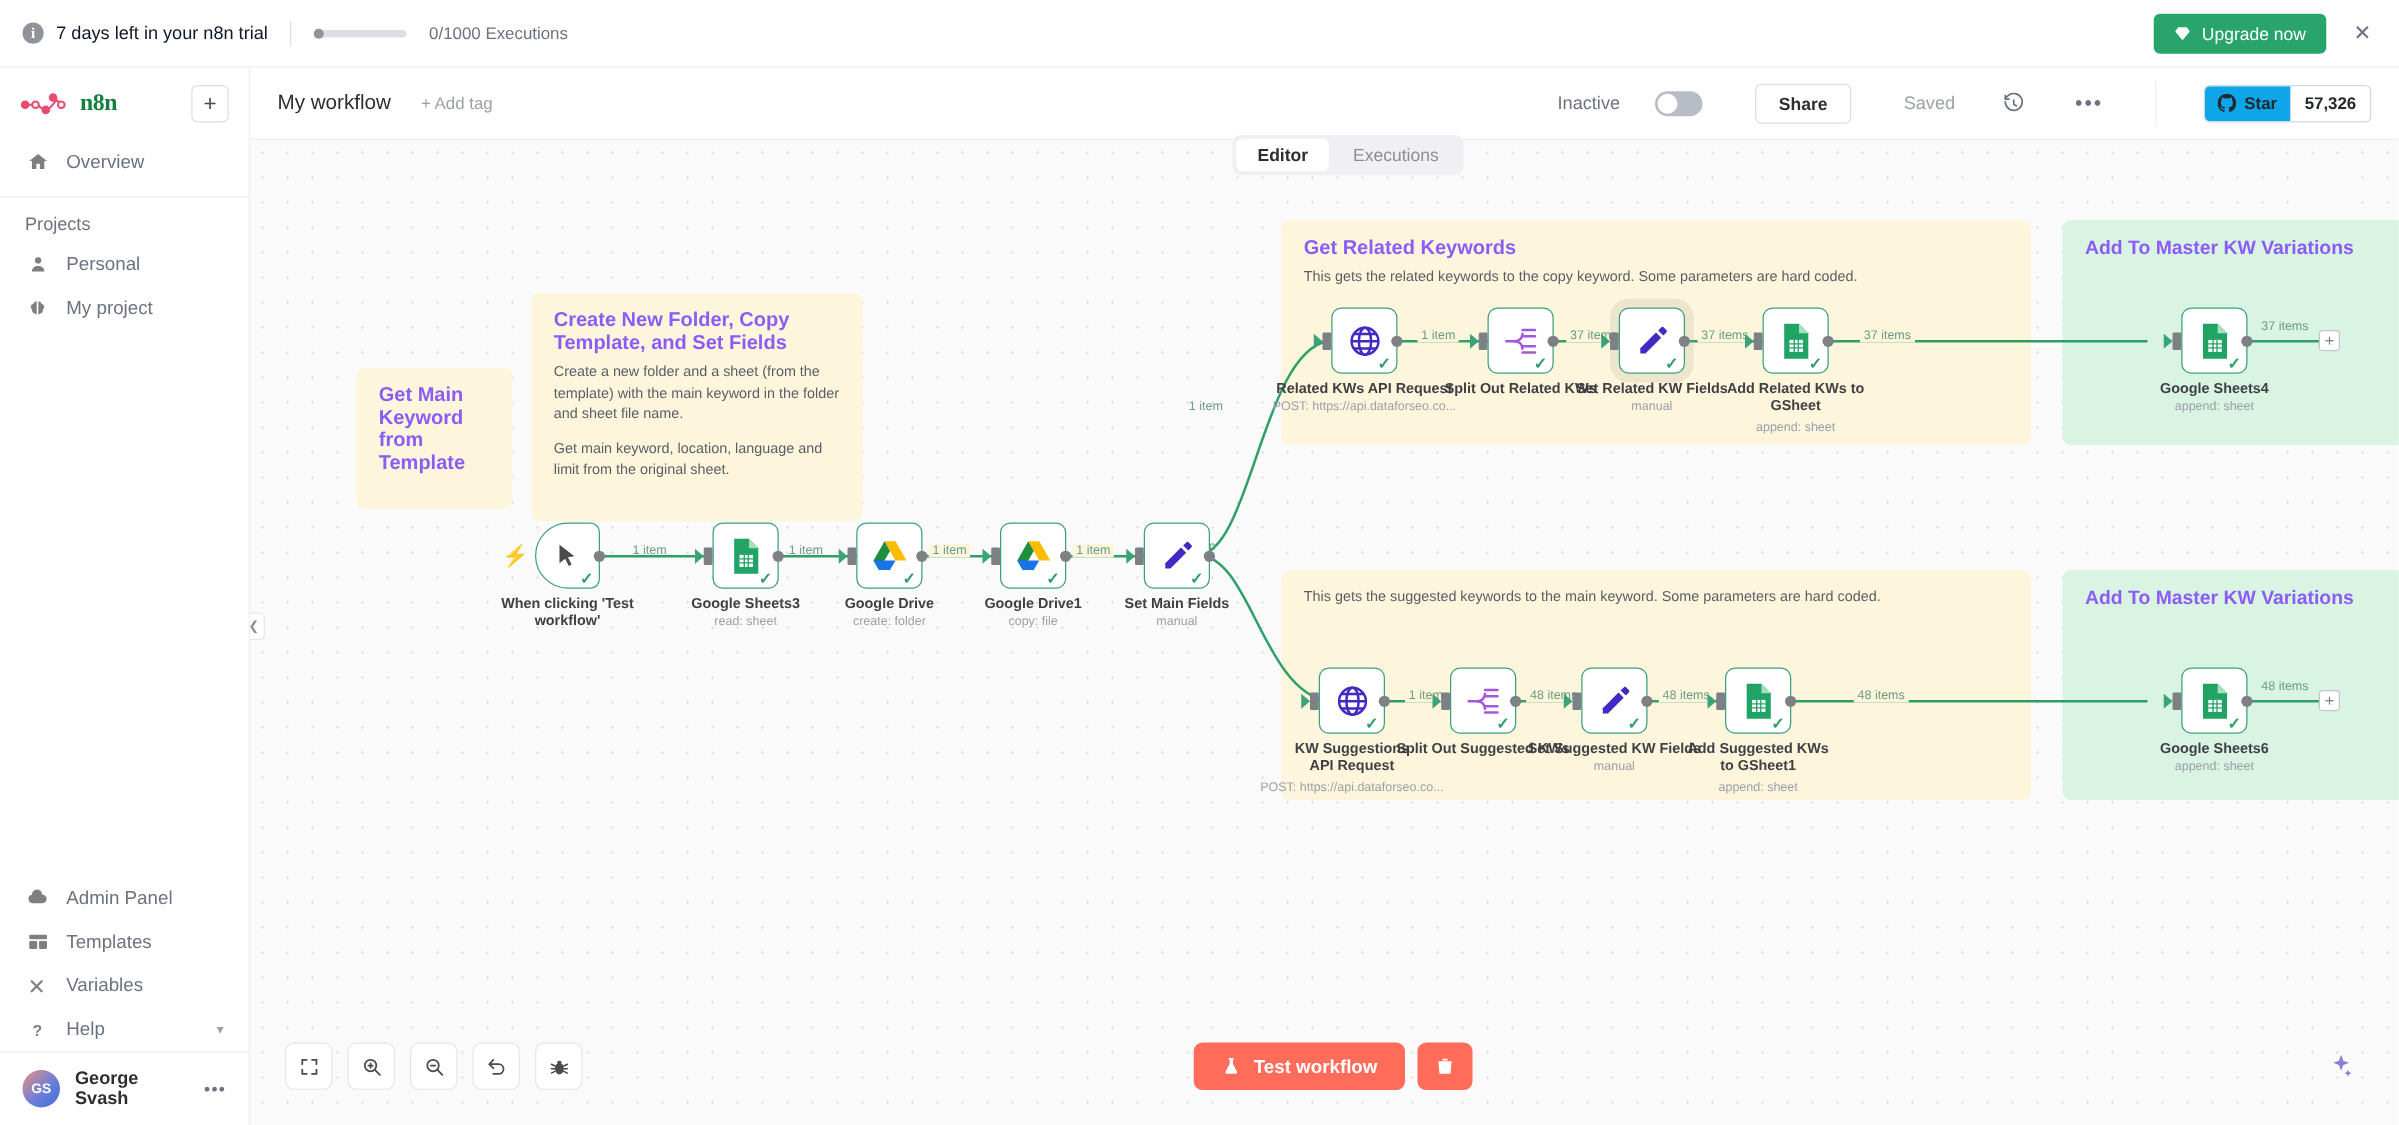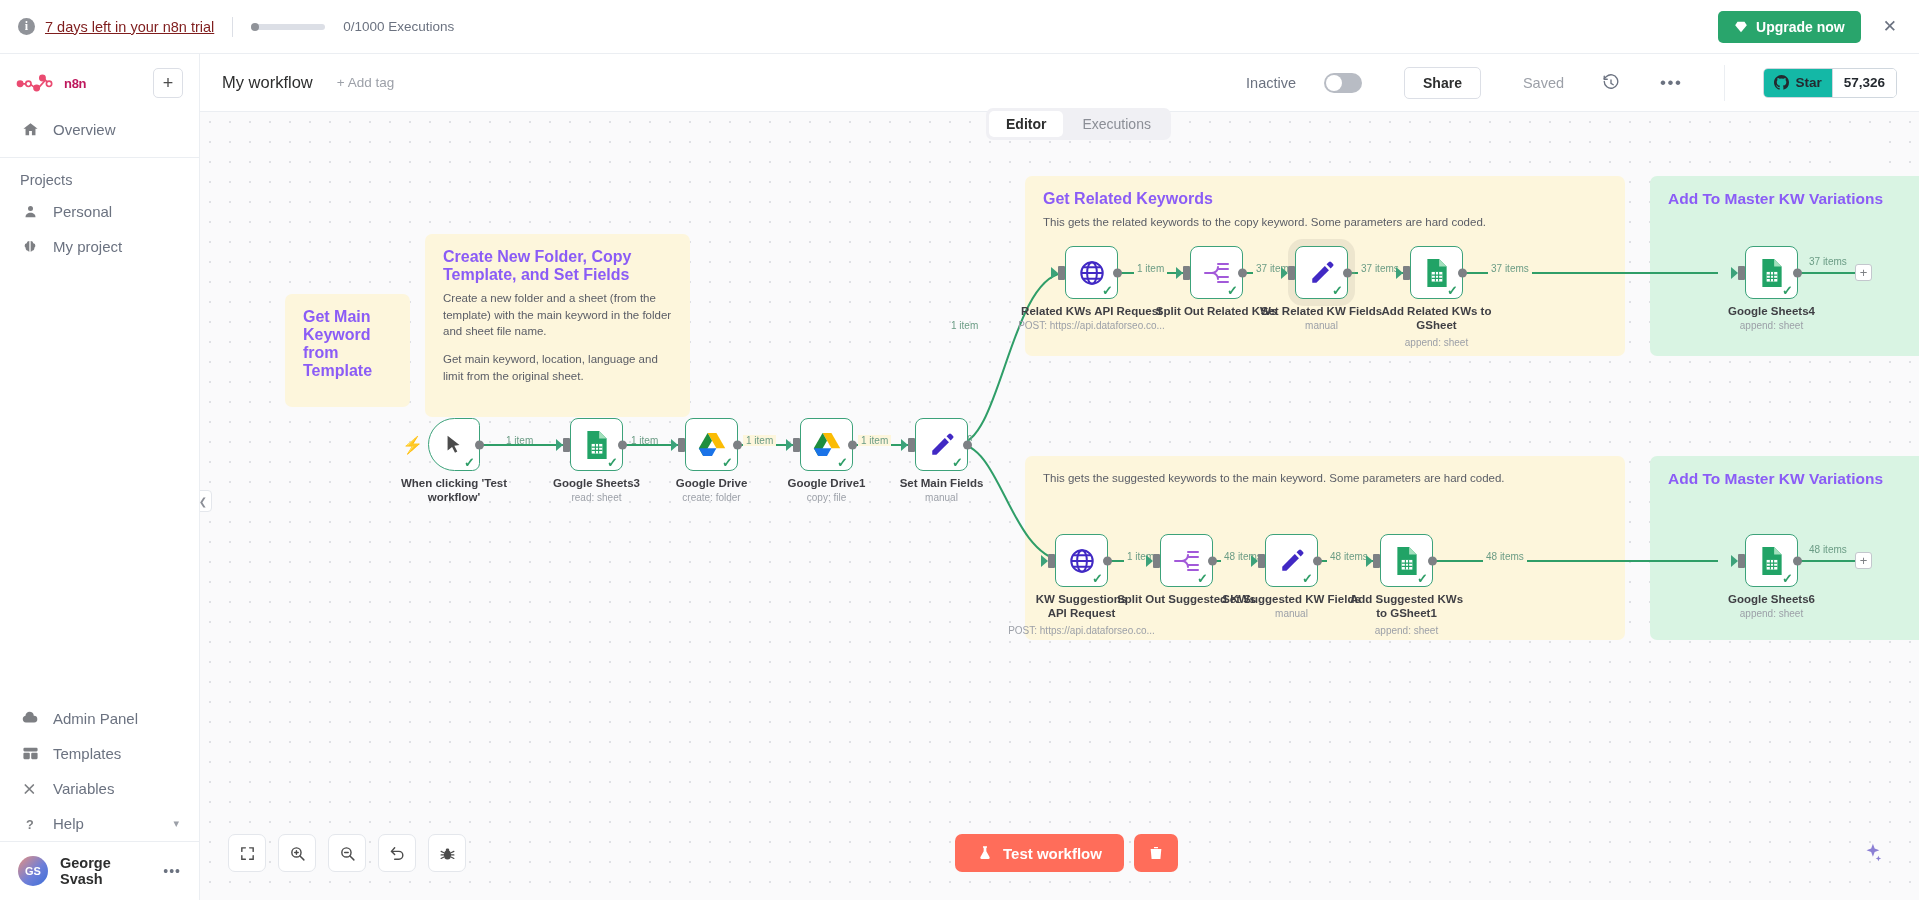--- a/index.html
+++ b/index.html
@@ -15,55 +15,55 @@
     position: absolute; top: 0; left: 0; width: 1919px; height: 54px;
     background: #fff; border-bottom: 1px solid #ebeef2;
     display: flex; align-items: center; padding: 0 18px; z-index: 40;
   }
   .info-icon {
     width: 17px; height: 17px; border-radius: 50%;
     background: #909399; color: #fff; font-size: 12px; font-weight: bold;
     display: flex; align-items: center; justify-content: center;
     font-family: "Liberation Serif", serif; flex: none;
   }
-  .trial-text { font-size: 14.5px; color: #7f1d1d; margin-left: 10px; text-decoration: underline; }
+  .trial-text { font-size: 14.5px; color: #0f172a; margin-left: 10px; }
   .trial-sep { width: 1px; height: 20px; background: #dcdfe6; margin: 0 18px; }
   .exec-bar {
     width: 74px; height: 6px; border-radius: 3px; background: #dcdfe6;
     position: relative;
   }
   .exec-bar::before {
     content: ''; position: absolute; left: 0; top: -1px;
     width: 8px; height: 8px; border-radius: 50%; background: #909399;
   }
   .exec-count { font-size: 13.5px; color: #6b7280; margin-left: 18px; }
   .banner-right { margin-left: auto; display: flex; align-items: center; gap: 18px; }
   .upgrade-btn {
     background: #29a56c; color: #fff; border: none; border-radius: 5px;
-    height: 32px; padding: 0 16px; font-size: 14px; font-weight: 700;
+    height: 32px; padding: 0 16px; font-size: 14px; font-weight: 400;
     display: flex; align-items: center; gap: 8px; cursor: pointer;
     font-family: "Liberation Sans", sans-serif;
   }
   .banner-close {
     font-size: 17px; color: #6b7280; cursor: pointer; padding: 0 4px;
     line-height: 1;
   }
 
   
   .sidebar {
     position: absolute; top: 54px; left: 0; width: 200px; height: 846px;
     background: #fff; border-right: 1px solid #ebeef2;
     display: flex; flex-direction: column; z-index: 30;
   }
   .sb-logo-row {
     height: 58px; display: flex; align-items: center;
     padding: 0 16px; gap: 10px;
   }
   .sb-logo-mark { width: 38px; height: 20px; flex: none; }
-  .sb-logo-text { font-size: 13px; font-weight: 700; color: #be185d; letter-spacing: -.3px; }
+  .sb-logo-text { font-size: 19px; font-weight: 700; color: #15803d; letter-spacing: -.3px; font-family: Liberation Serif, serif; }
   .sb-add-btn {
     margin-left: auto; width: 30px; height: 30px; border: 1px solid #dcdfe6;
     border-radius: 5px; background: #fff; color: #4b4b4b; font-size: 18px;
     display: flex; align-items: center; justify-content: center; cursor: pointer;
   }
   .sb-item {
     display: flex; align-items: center; gap: 13px;
     padding: 9px 20px; font-size: 15px; color: #6b7280; cursor: pointer;
   }
   .sb-icon { width: 20px; display: flex; justify-content: center; flex: none; color: #7d7f83; }
@@ -116,21 +116,21 @@
     display: flex; align-items: center; justify-content: center;
   }
   .hdr-dots { margin-left: 24px; color: #6b7280; font-size: 17px; letter-spacing: 1.5px; cursor: pointer; }
   .hdr-sep { width: 1px; height: 36px; background: #ebeef2; margin-left: 26px; }
   .star-widget {
     margin-left: 22px; display: flex; align-items: stretch;
     border: 1px solid #d0d7de; border-radius: 5px; overflow: hidden; height: 30px;
     cursor: pointer;
   }
   .star-left {
-    background: #14b8a6; display: flex; align-items: center; gap: 6px;
+    background: #0ea5e9; display: flex; align-items: center; gap: 6px;
     padding: 0 10px; font-size: 13.5px; font-weight: 600; color: #24292f;
     border-right: 1px solid #d0d7de;
   }
   .star-count {
     background: #fff; display: flex; align-items: center; padding: 0 11px;
     font-size: 13.5px; font-weight: 600; color: #24292f;
   }
 
   
   .tabs-wrap {

